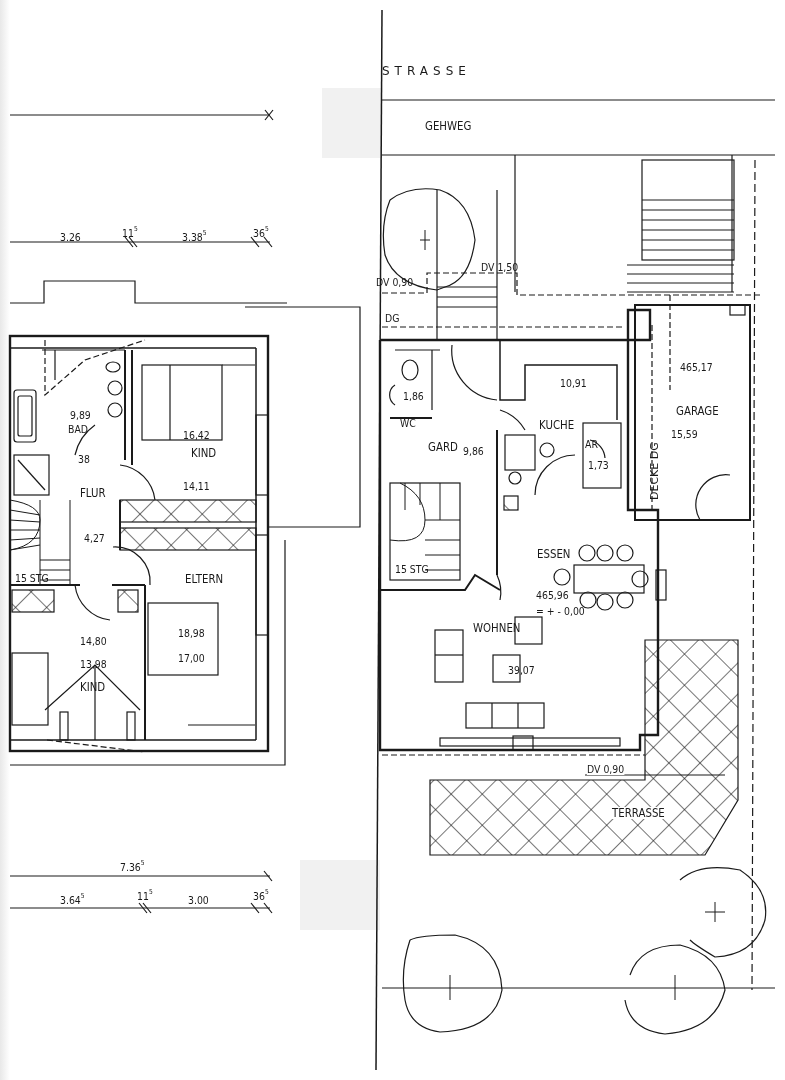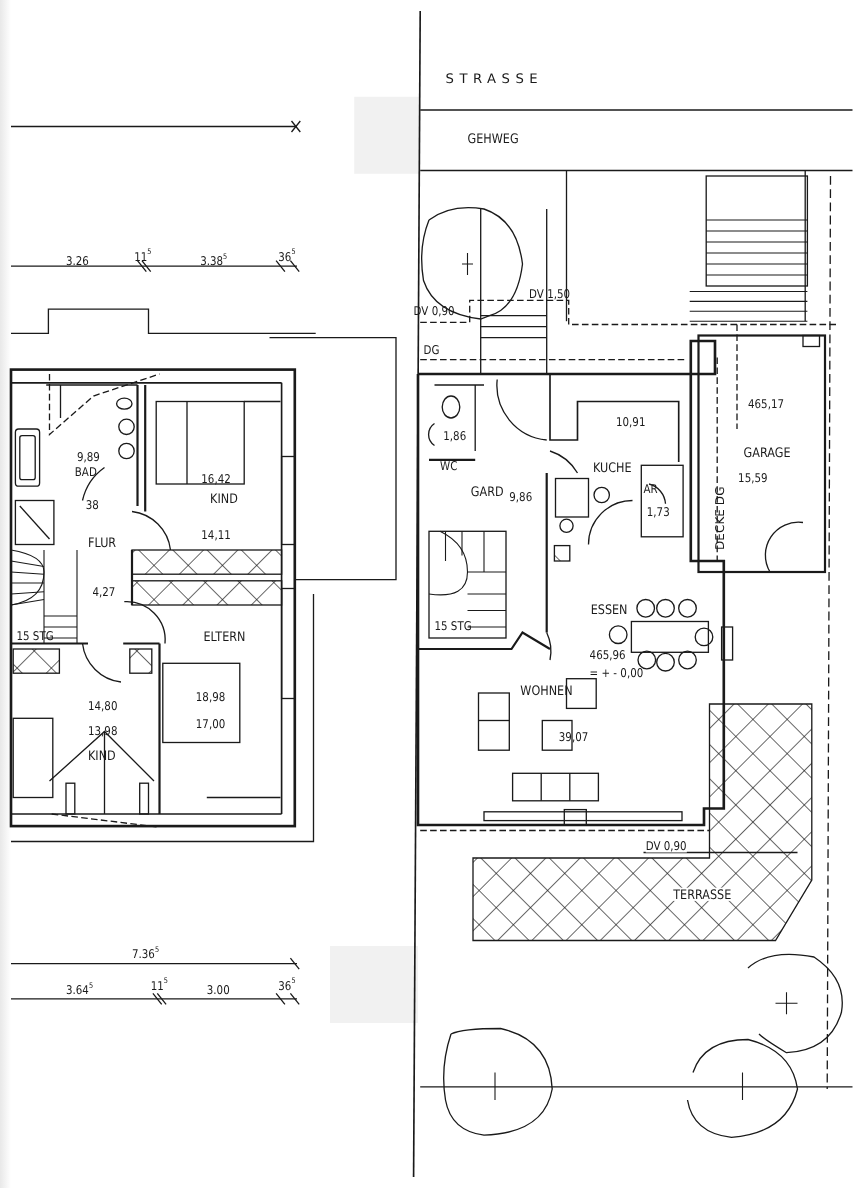--- a/index.html
+++ b/index.html
@@ -235,21 +235,21 @@
 <div class="lbl" style="left:80px;top:636px;">14,80</div>
 <div class="lbl" style="left:80px;top:659px;">13,98</div>
 <div class="lbl big" style="left:80px;top:681px;">KIND</div>
 
 <div class="lbl" style="left:120px;top:862px;"><span>7.36</span><sup>5</sup></div>
 <div class="lbl" style="left:60px;top:895px;"><span>3.64</span><sup>5</sup></div>
 <div class="lbl" style="left:137px;top:891px;"><span>11</span><sup>5</sup></div>
 <div class="lbl" style="left:188px;top:895px;"><span>3.00</span></div>
 <div class="lbl" style="left:253px;top:891px;"><span>36</span><sup>5</sup></div>
 
-<div class="lbl street" style="left:405px;top:65px;">STRASSE</div>
+<div class="lbl street" style="left:382px;top:65px;">STRASSE</div>
 <div class="lbl big" style="left:425px;top:120px;">GEHWEG</div>
 <div class="lbl" style="left:481px;top:262px;">DV 1,50</div>
 <div class="lbl" style="left:376px;top:277px;">DV 0,90</div>
 <div class="lbl" style="left:385px;top:313px;">DG</div>
 
 <div class="lbl" style="left:403px;top:391px;">1,86</div>
 <div class="lbl" style="left:400px;top:418px;">WC</div>
 <div class="lbl big" style="left:428px;top:441px;">GARD</div>
 <div class="lbl" style="left:463px;top:446px;">9,86</div>
 <div class="lbl" style="left:560px;top:378px;">10,91</div>

